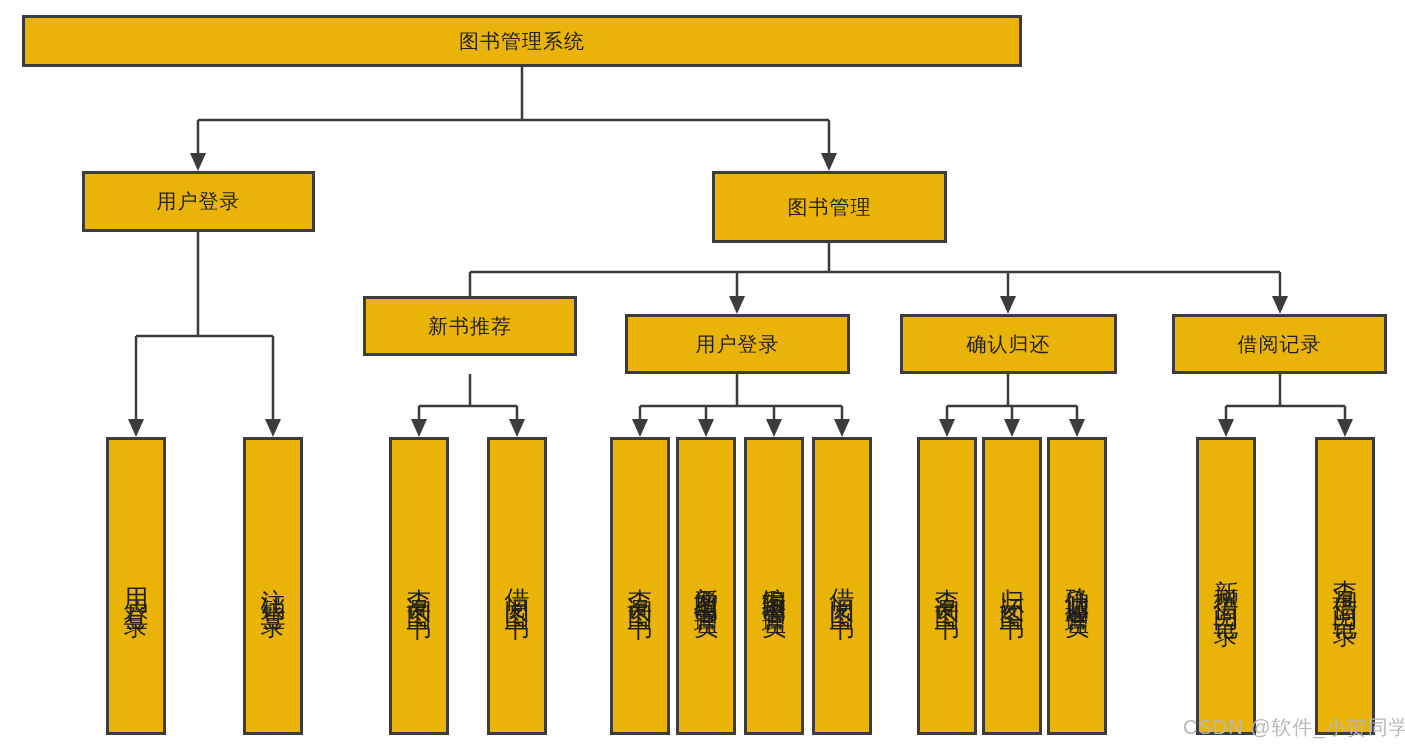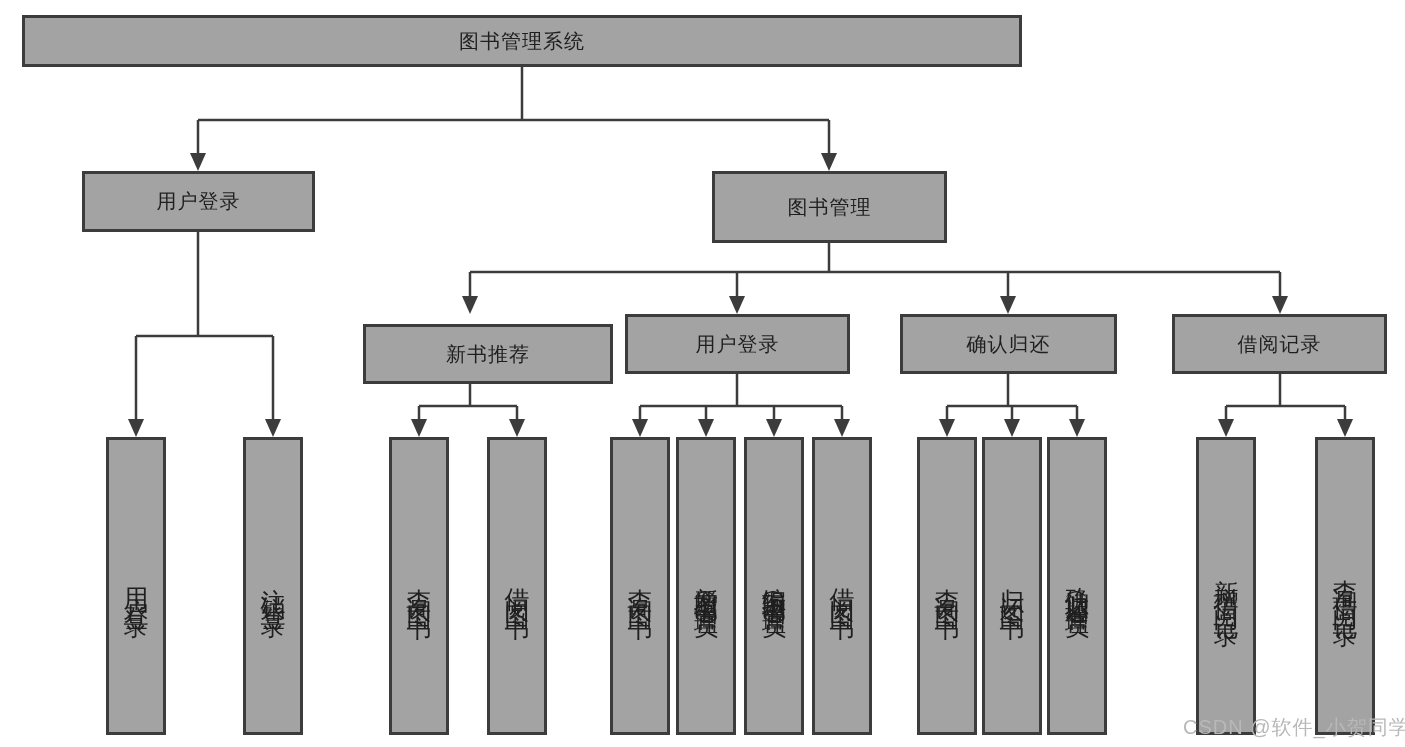--- a/index.html
+++ b/index.html
@@ -2,21 +2,21 @@
 <html><head>
 <meta charset="utf-8">
 <style>
   html,body{margin:0;padding:0}
   body{
     width:1405px;height:747px;position:relative;background:#ffffff;
     font-family:"Liberation Sans","DejaVu Sans",sans-serif;overflow:hidden;
   }
   svg.connectors{position:absolute;left:0;top:0;width:1405px;height:747px}
   .box{
-    position:absolute;background:#a3a3a3;border:3px solid #3c3c3c;
+    position:absolute;background:#eab308;border:3px solid #3c3c3c;
     box-sizing:border-box;display:flex;align-items:center;justify-content:center;
     color:#1f1f1f;
   }
   .h{font-size:20px;letter-spacing:1px;white-space:nowrap}
   .root{font-size:20px}
   .v .vtext{
     writing-mode:vertical-rl;text-orientation:mixed;
     font-size:25px;letter-spacing:9px;line-height:1;
   }
   .v.tight .vtext{font-size:24px;letter-spacing:4px}
@@ -72,21 +72,21 @@
   <span>图书管理系统</span>
 </div>
 
 <div class="box h" style="left:82px;top:171px;width:233px;height:61px">
   <span>用户登录</span>
 </div>
 <div class="box h" style="left:712px;top:171px;width:235px;height:72px">
   <span>图书管理</span>
 </div>
 
-<div class="box h" style="left:363px;top:324px;width:250px;height:60px">
+<div class="box h" style="left:363px;top:296px;width:214px;height:60px">
   <span>新书推荐</span>
 </div>
 <div class="box h" style="left:625px;top:314px;width:225px;height:60px">
   <span>用户登录</span>
 </div>
 <div class="box h" style="left:900px;top:314px;width:217px;height:60px">
   <span>确认归还</span>
 </div>
 <div class="box h" style="left:1172px;top:314px;width:215px;height:60px">
   <span>借阅记录</span>

